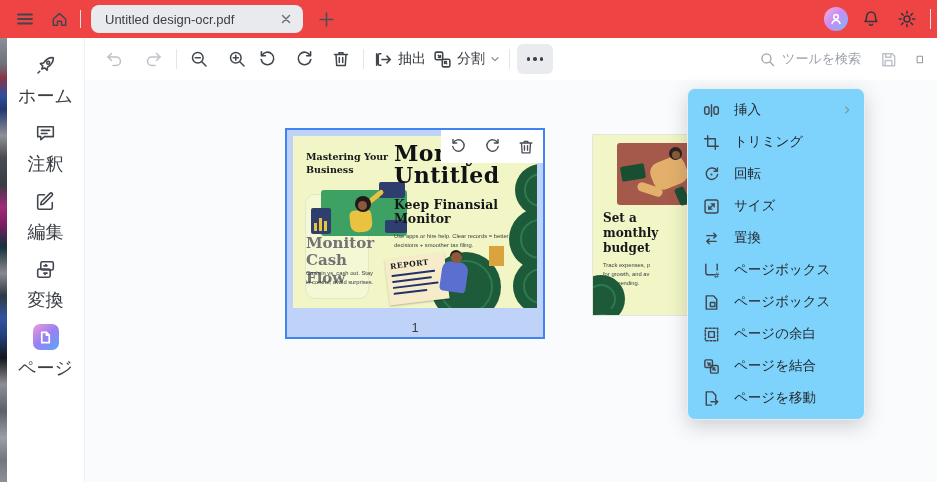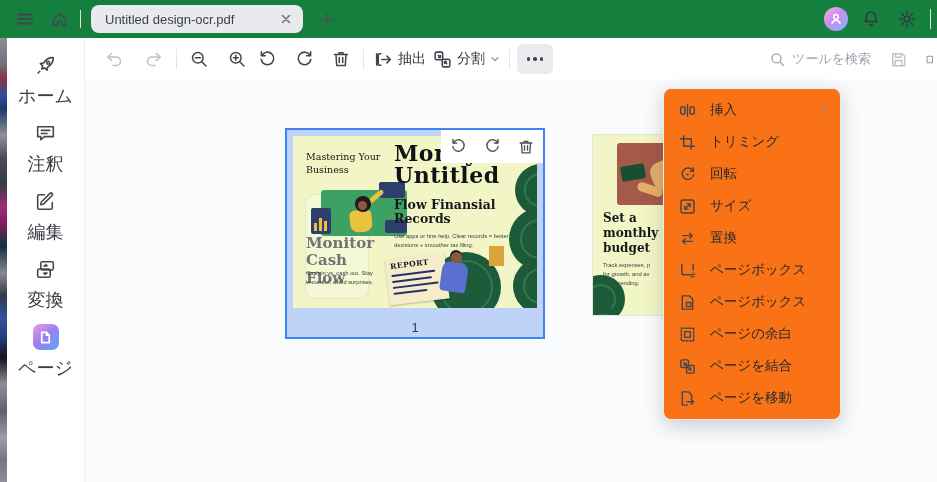--- a/index.html
+++ b/index.html
@@ -5,21 +5,21 @@
   * { margin:0; padding:0; box-sizing:border-box; }
   html,body { width:937px; height:482px; overflow:hidden; }
   body { font-family:"Liberation Sans",sans-serif; background:#fff; position:relative; color:#2f3338; }
 
   
   .desktop-strip { position:absolute; left:0; top:38px; width:7px; height:444px; z-index:0;
     background:linear-gradient(180deg,#8a8f98 0%,#6e7079 6%,#8a3347 9%,#2e4f9a 13%,#20386e 16%,#8d9096 22%,#4a4b52 27%,#3a3c44 33%,#a02a7a 38%,#7c1f60 42%,#14323c 47%,#88898f 53%,#2f3a46 58%,#33549e 63%,#23407e 67%,#15161c 72%,#8d8f95 78%,#5d616b 84%,#9b9ea5 90%,#73767e 95%,#8d9096 100%); }
   .app-body-bg { position:absolute; left:7px; top:38px; right:0; bottom:0; background:#fff; border-top-left-radius:8px; z-index:1; }
 
   
-  .topbar { position:absolute; left:0; top:0; width:937px; height:38px; background:#15803d; z-index:5; display:flex; align-items:center; }
+  .topbar { position:absolute; left:0; top:0; width:937px; height:38px; background:#ef4444; z-index:5; display:flex; align-items:center; }
   .tb-btn { width:26px; height:26px; display:flex; align-items:center; justify-content:center; cursor:pointer; }
   .hamburger { margin-left:12px; }
   .home-btn { margin-left:8px; }
   .tb-divider { width:1px; height:18px; background:#e1e3e8; margin:0 8px; }
   .tab { margin-left:2px; width:212px; height:28px; background:#e8eaee; border-radius:8px; display:flex; align-items:center; padding:0 8px 0 14px; }
   .tab-title { flex:1; font-size:13px; color:#3c4047; white-space:nowrap; overflow:hidden; }
   .tab-close { width:18px; height:18px; display:flex; align-items:center; justify-content:center; cursor:pointer; }
   .newtab { margin-left:10px; }
   .topbar-right { position:absolute; right:6px; top:0; height:38px; display:flex; align-items:center; gap:10px; }
   .avatar { width:24px; height:24px; border-radius:50%; background:linear-gradient(135deg,#f9b2d9 0%,#c98cf2 45%,#7db7f6 100%); display:flex; align-items:center; justify-content:center; cursor:pointer; }
@@ -27,42 +27,42 @@
 
   
   .toolbar { position:absolute; left:85px; top:38px; width:852px; height:42px; background:#fff; z-index:4; display:flex; align-items:center; }
   .tool-btn { width:30px; height:30px; border-radius:6px; display:flex; align-items:center; justify-content:center; cursor:pointer; flex:none; }
   .tool-divider { width:1px; height:20px; background:#e3e5e9; margin:0 7px; flex:none; }
   .page-filter { width:140px; height:30px; border:1px solid #d8dade; border-radius:4px; background:#fff; display:flex; align-items:center; padding:0 8px 0 10px; margin:0 10px 0 4px; cursor:pointer; flex:none; }
   .page-filter-label { flex:1; font-size:13px; color:#33373d; }
   .tool-label { font-size:14px; color:#2f3338; margin:0 2px 0 4px; }
   .more-btn { width:36px; height:30px; background:#e9ebee; border-radius:6px; display:flex; align-items:center; justify-content:center; gap:3px; cursor:pointer; flex:none; }
   .dot { width:3.5px; height:3.5px; border-radius:50%; background:#3c4047; }
-  .toolbar-right { position:absolute; right:0; top:0; height:42px; display:flex; align-items:center; gap:12px; padding-right:2px; }
+  .toolbar-right { position:absolute; right:0; top:0; height:42px; display:flex; align-items:center; gap:12px; padding-right:12px; }
   .search-tools { display:flex; align-items:center; gap:6px; cursor:text; }
   .search-label { font-size:13px; color:#9aa0ab; white-space:nowrap; }
 
   
   .sidebar { position:absolute; left:7px; top:38px; width:78px; height:444px; background:#fff; border-right:1px solid #eef0f3; border-top-left-radius:8px; z-index:3; display:flex; flex-direction:column; align-items:center; padding-top:8px; }
   .side-item { width:70px; height:68px; display:flex; flex-direction:column; align-items:center; justify-content:center; gap:6px; cursor:pointer; }
   .side-label { font-size:18px; color:#3a3f46; }
   .page-grad-icon { width:26px; height:26px; border-radius:7px; background:linear-gradient(140deg,#f29bd7 0%,#9a80f4 48%,#59a8f3 100%); display:flex; align-items:center; justify-content:center; }
 
   
   .canvas { position:absolute; left:85px; top:80px; width:852px; height:402px; background:#fafbfd; z-index:2; }
 
   
   .thumb1 { position:absolute; left:200px; top:48px; width:260px; height:211px; border:2px solid #4083f2; background:#bed3f7; z-index:3; }
   .poster1 { position:absolute; left:6px; top:6px; width:244px; height:172px; background:#f2f6c6; overflow:hidden; }
   .thumb-num { position:absolute; left:0; bottom:2px; width:100%; text-align:center; font-size:13px; color:#3b4046; }
   .hover-controls { position:absolute; right:0px; top:0px; width:102px; height:33px; background:#fff; display:flex; align-items:center; justify-content:center; gap:12px; z-index:5; }
   .hc-btn { width:22px; height:22px; display:flex; align-items:center; justify-content:center; cursor:pointer; }
 
   .serif { font-family:"DejaVu Serif","Liberation Serif",serif; }
-  .p1-kicker { position:absolute; left:13px; top:15px; width:95px; font-weight:400; font-size:9.5px; line-height:1.35; color:#15171a; }
+  .p1-kicker { position:absolute; left:13px; top:15px; width:95px; font-weight:700; font-size:9.5px; line-height:1.35; color:#15171a; }
   .p1-title { position:absolute; left:101px; top:6px; font-weight:700; font-size:22px; line-height:1.0; letter-spacing:0.5px; color:#101215; }
   .p1-sub1 { position:absolute; left:101px; top:62px; width:135px; font-weight:700; font-size:12.5px; line-height:1.15; color:#15171a; }
   .p1-body1 { position:absolute; left:101px; top:96px; width:120px; font-size:5.8px; line-height:1.5; color:#3c4043; }
   .p1-sub2 { position:absolute; left:13px; top:99px; width:80px; font-weight:700; font-size:15px; line-height:1.15; color:#737373; }
   .p1-body2 { position:absolute; left:13px; top:133px; width:68px; font-size:5.8px; line-height:1.5; color:#3c4043; }
 
   .p1-panel-outline { position:absolute; left:12px; top:58px; width:64px; height:105px; border:1px solid #e3e7c4; border-radius:10px; background:rgba(255,255,255,.25); }
   .p1-green-panel { position:absolute; left:28px; top:54px; width:86px; height:46px; background:#3da164; border-radius:3px; }
   .p1-chart1 { position:absolute; left:18px; top:72px; width:20px; height:26px; background:#2e3f6e; border-radius:2px; }
   .bar { position:absolute; bottom:3px; width:3px; background:#e9c23f; }
@@ -90,21 +90,21 @@
   .p2-laptop { position:absolute; left:28px; top:30px; width:24px; height:15px; background:#184f33; border-radius:2px; transform:rotate(-10deg); }
   .p2-head { position:absolute; left:76px; top:12px; width:13px; height:13px; border-radius:50%; background:#2a2320; }
   .p2-face { position:absolute; left:79px; top:16px; width:8px; height:8px; border-radius:50%; background:#8a5a3b; }
   .p2-torso { position:absolute; left:58px; top:24px; width:36px; height:28px; background:#e3b06b; border-radius:10px; transform:rotate(-22deg); }
   .p2-leg1 { position:absolute; left:44px; top:50px; width:26px; height:9px; background:#e3b06b; border-radius:5px; transform:rotate(18deg); }
   .p2-leg2 { position:absolute; left:84px; top:52px; width:10px; height:18px; background:#184f33; border-radius:3px; transform:rotate(-24deg); }
   .p2-heading { position:absolute; left:10px; top:76px; width:86px; font-weight:700; font-size:12px; line-height:1.25; color:#15171a; }
   .p2-body { position:absolute; left:10px; top:126px; width:80px; font-size:5.8px; line-height:1.55; color:#3c4043; }
 
   
-  .menu { position:absolute; left:663px; top:88px; width:178px; background:#f97316; border:1px solid #ebecee; border-radius:8px; box-shadow:0 6px 20px rgba(40,45,60,.22); z-index:50; padding:5px 0; }
+  .menu { position:absolute; left:687px; top:88px; width:178px; background:#7dd3fc; border:1px solid #ebecee; border-radius:8px; box-shadow:0 6px 20px rgba(40,45,60,.22); z-index:50; padding:5px 0; }
   .menu-item { height:32px; display:flex; align-items:center; padding:0 12px 0 14px; cursor:pointer; gap:13px; }
   .menu-label { font-size:13.5px; color:#26292f; flex:1; white-space:nowrap; }
   .mi-icon { width:19px; height:19px; display:flex; align-items:center; justify-content:center; flex:none; }
 
   svg.ic { stroke:#41464e; fill:none; stroke-width:1.5; stroke-linecap:round; stroke-linejoin:round; display:block; }
   svg.ic.dis { stroke:#bcc1ca; }
   svg.ic.white { stroke:#fff; stroke-width:1.8; }
 </style>
 </head>
 <body>
@@ -361,21 +361,21 @@
         </div>
       <div class="p1-foliage" style="left:220px; top:122px; width:56px; height:56px;">
           <div class="foliage-ring"></div>
         </div>
 
       <div class="p1-kicker serif">Mastering Your Business</div>
       <div class="p1-title serif">
         <div>Money</div>
         <div>Untitled</div>
       </div>
-      <div class="p1-sub1 serif">Flow Finansial Records</div>
+      <div class="p1-sub1 serif">Keep Finansial Monitor</div>
       <div class="p1-body1">Use apps or hire help. Clear records = better decisions + smoother tax filing.</div>
       <div class="p1-sub2 serif">Monitor Cash Flow</div>
       <div class="p1-body2">Cash in vs. cash out. Stay in control, avoid surprises.</div>
     </div>
 
     <div class="hover-controls">
       <div class="hc-btn">
         <svg class="ic" width="19" height="19" viewBox="0 0 20 20" style="stroke:#4a4f57">
             <path d="M4.6 6.2A6 6 0 1 1 4 10"></path>
             <path d="M4.2 2.6v3.8H8"></path>

